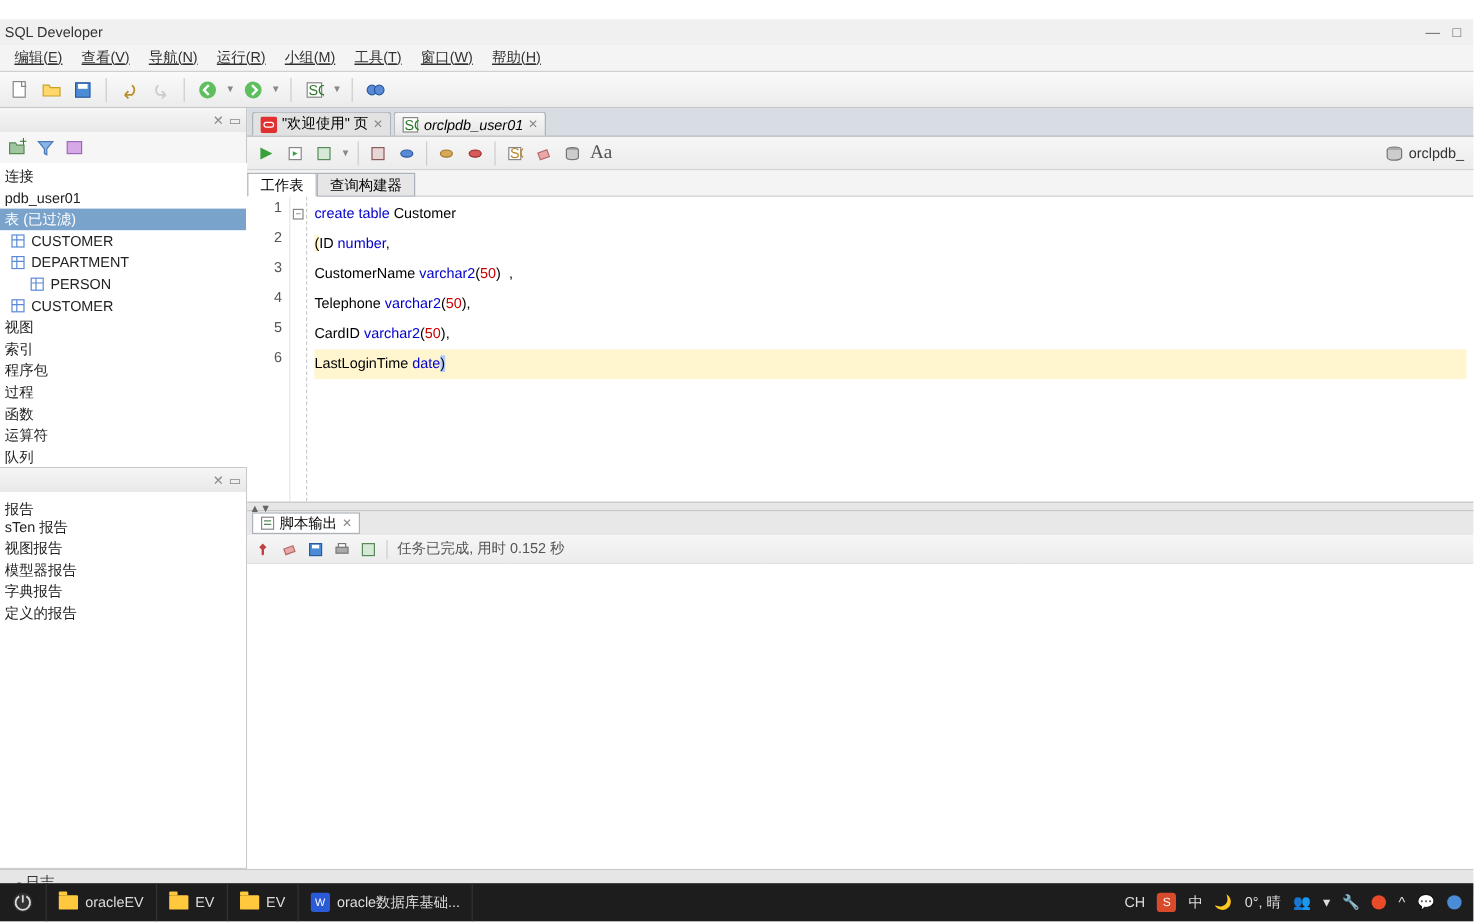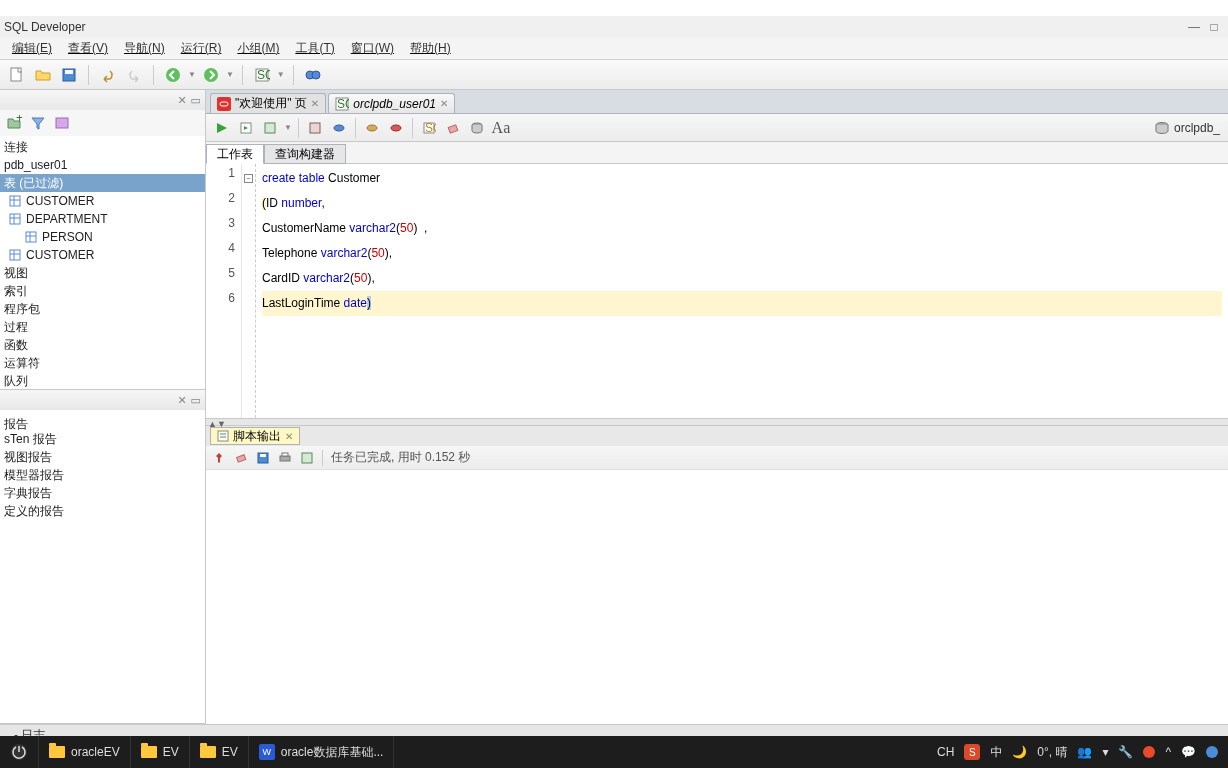--- a/index.html
+++ b/index.html
@@ -43,21 +43,21 @@
 .fold { width: 14px; border-right: 1px dashed #ccc; padding-top: 2px; }
 .fold .box { width: 9px; height: 9px; border: 1px solid #888; font-size: 8px; line-height: 7px; text-align: center; margin: 8px 0 0 2px; color: #666; }
 .code { flex: 1; font-family: Consolas, monospace; font-size: 14px; padding: 2px 6px; line-height: 25px; white-space: pre; }
 .code .kw { color: #0000cc; }
 .code .num { color: #cc0000; }
 .code .hl { background: #fff6d0; }
 .code .curpar { background: #b3ccff; }
 .splitbar { height: 8px; background: #e6e6e6; border-top: 1px solid #c8c8c8; border-bottom: 1px solid #c8c8c8; position: relative; }
 .splitbar .tri { position: absolute; left: 2px; top: 0; font-size: 9px; color: #666; }
 .outtabs { height: 20px; background: #e8e8e8; display: flex; align-items: center; padding: 0 4px; gap: 2px; }
-.outtabs .otab { background: #fef9c3; border: 1px solid #adb3ba; padding: 0 6px; display: flex; align-items: center; gap: 4px; height: 18px; }
+.outtabs .otab { background: #ffffff; border: 1px solid #adb3ba; padding: 0 6px; display: flex; align-items: center; gap: 4px; height: 18px; }
 .outtabs .otab .tclose { color: #888; font-size: 10px; }
 .out-toolbar { height: 24px; background: linear-gradient(#f6f6f6,#ececec); border-bottom: 1px solid #e0e0e0; display: flex; align-items: center; padding: 0 6px; gap: 8px; }
 .out-toolbar .sep { width: 1px; height: 16px; background: #ccc; }
 .out-toolbar .status { color: #555; }
 .out-content { flex: 1; background: #fff; }
 .bottomtabs { height: 22px; background: #e6e6e6; border-top: 1px solid #c8c8c8; display: flex; align-items: center; padding: 0 6px; }
 .bottomtabs .bt { padding: 0 8px; color: #333; }
 .taskbar { position: absolute; bottom: 0; left: 0; right: 0; height: 32px; background: #1d1d1d; display: flex; align-items: center; color: #ddd; padding: 0; }
 .taskbar .tbitem { height: 32px; padding: 0 10px; display: flex; align-items: center; gap: 6px; border-right: 1px solid #333; }
 .taskbar .tbitem.active { background: #3a6ea5; }

